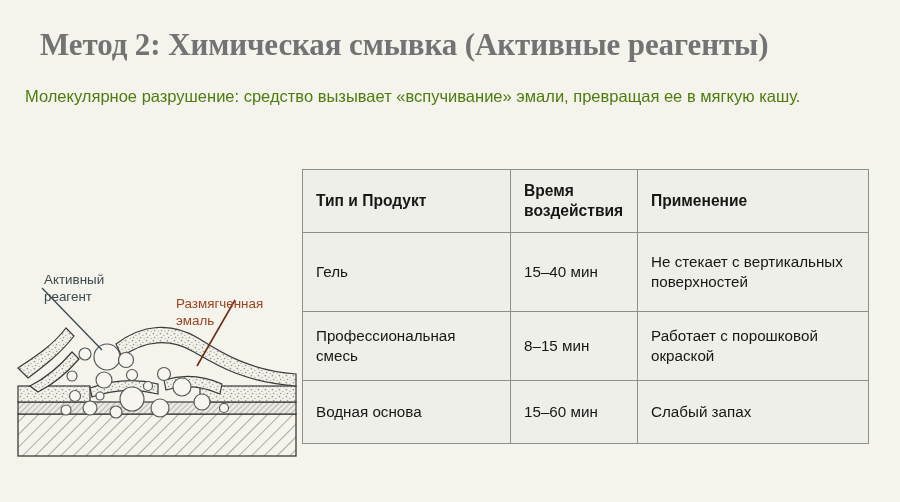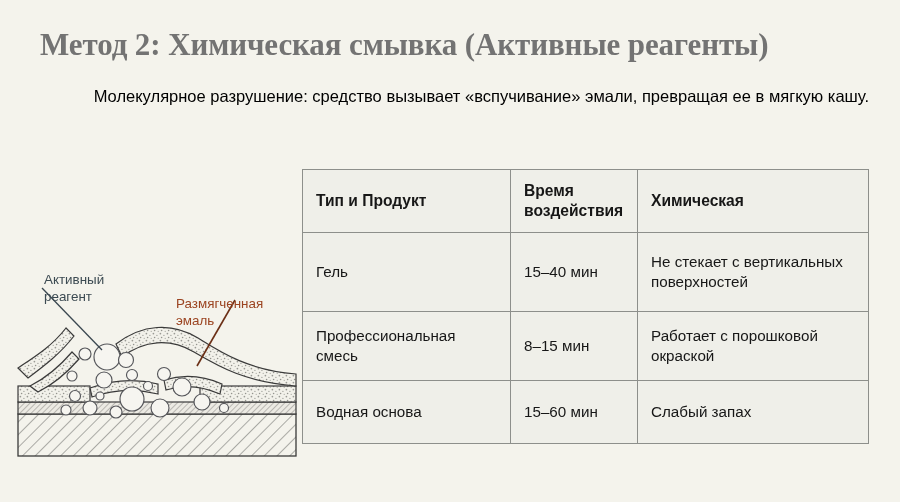--- a/index.html
+++ b/index.html
@@ -33,27 +33,26 @@
     font-size: 31px;
     line-height: 38px;
     letter-spacing: -0.1px;
     color: #737373;
     white-space: nowrap;
   }
 
   
   #subtitle {
     position: absolute;
-    left: 41px;
+    left: 25px;
     top: 84px;
     width: 828px;
     font-size: 16.5px;
     line-height: 25px;
-    color: #000000;
-    text-align: right;
+    color: #4d7c0f;
   }
 
   
   #spec-table {
     position: absolute;
     left: 302px;
     top: 126px;
     width: 566px;
     border-collapse: collapse;
     table-layout: fixed;
@@ -217,21 +216,21 @@
       <col class="c-time">
       <col class="c-use">
     </colgroup>
     <thead>
       <tr class="row-h">
         <th>Тип и Продукт</th>
         <th class="th-time">
           <span>Время</span><br>
           <span>воздействия</span>
         </th>
-        <th>Химическая</th>
+        <th>Применение</th>
       </tr>
     </thead>
     <tbody>
       <tr class="row-1">
         <td>Гель</td>
         <td class="cell-time">15–40 мин</td>
         <td>Не стекает с вертикальных поверхностей</td>
       </tr>
       <tr class="row-3">
         <td>Профессиональная смесь</td>

